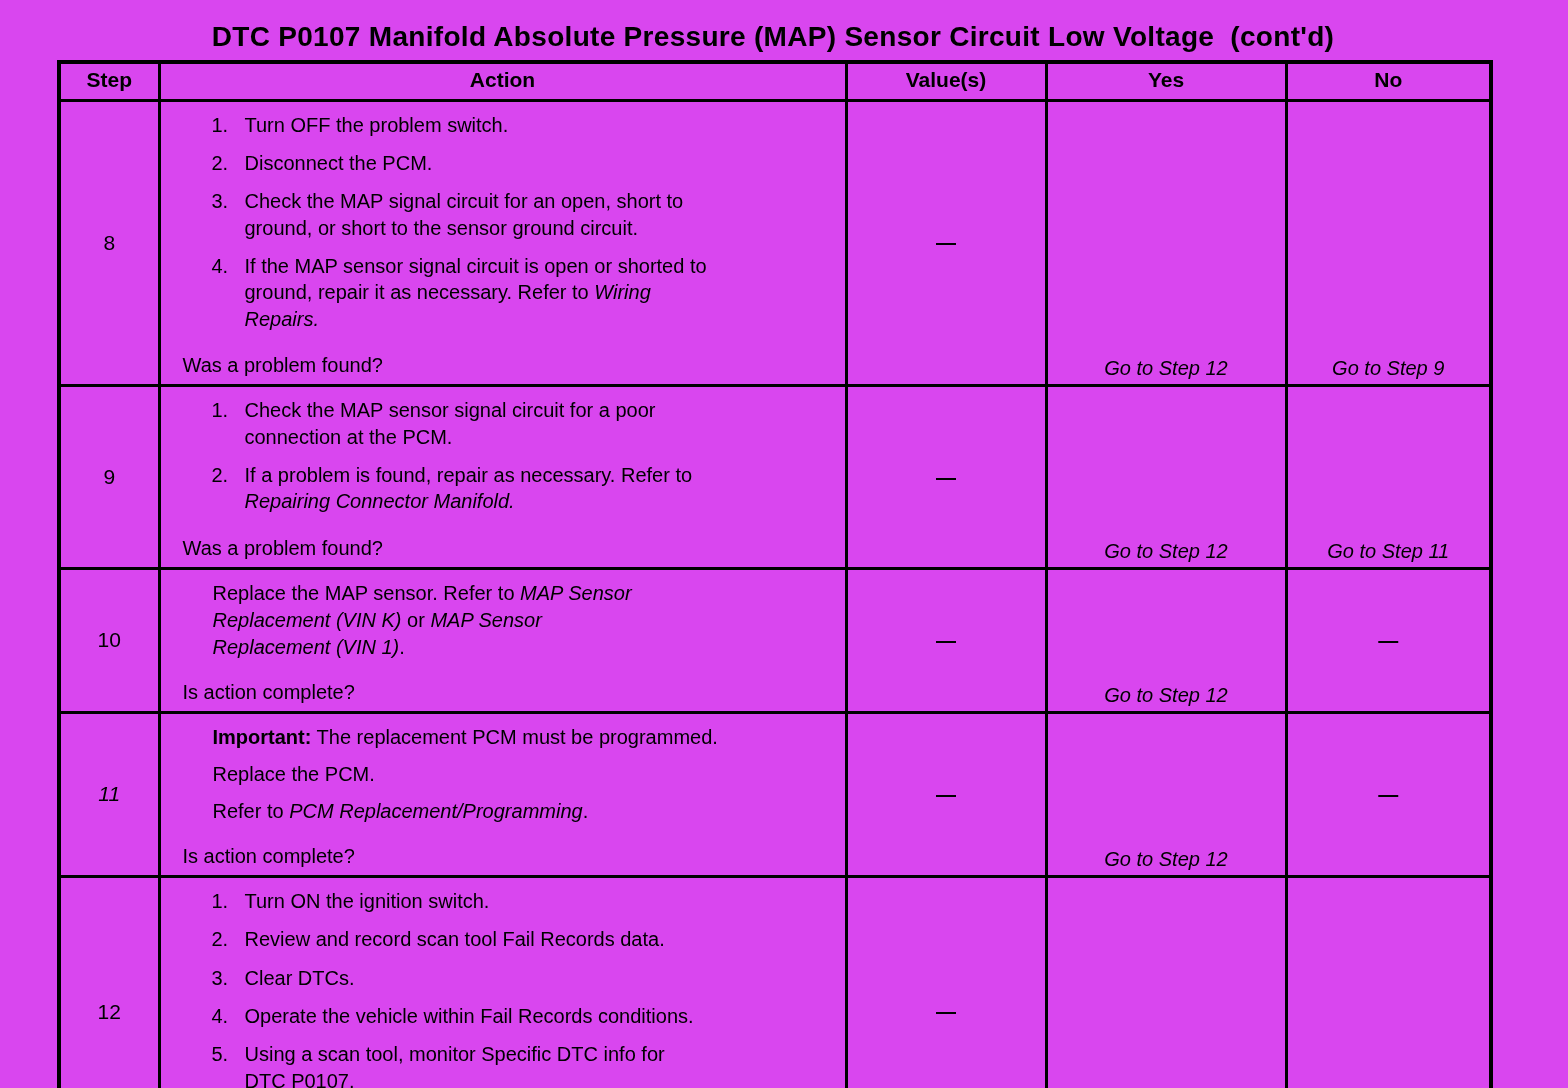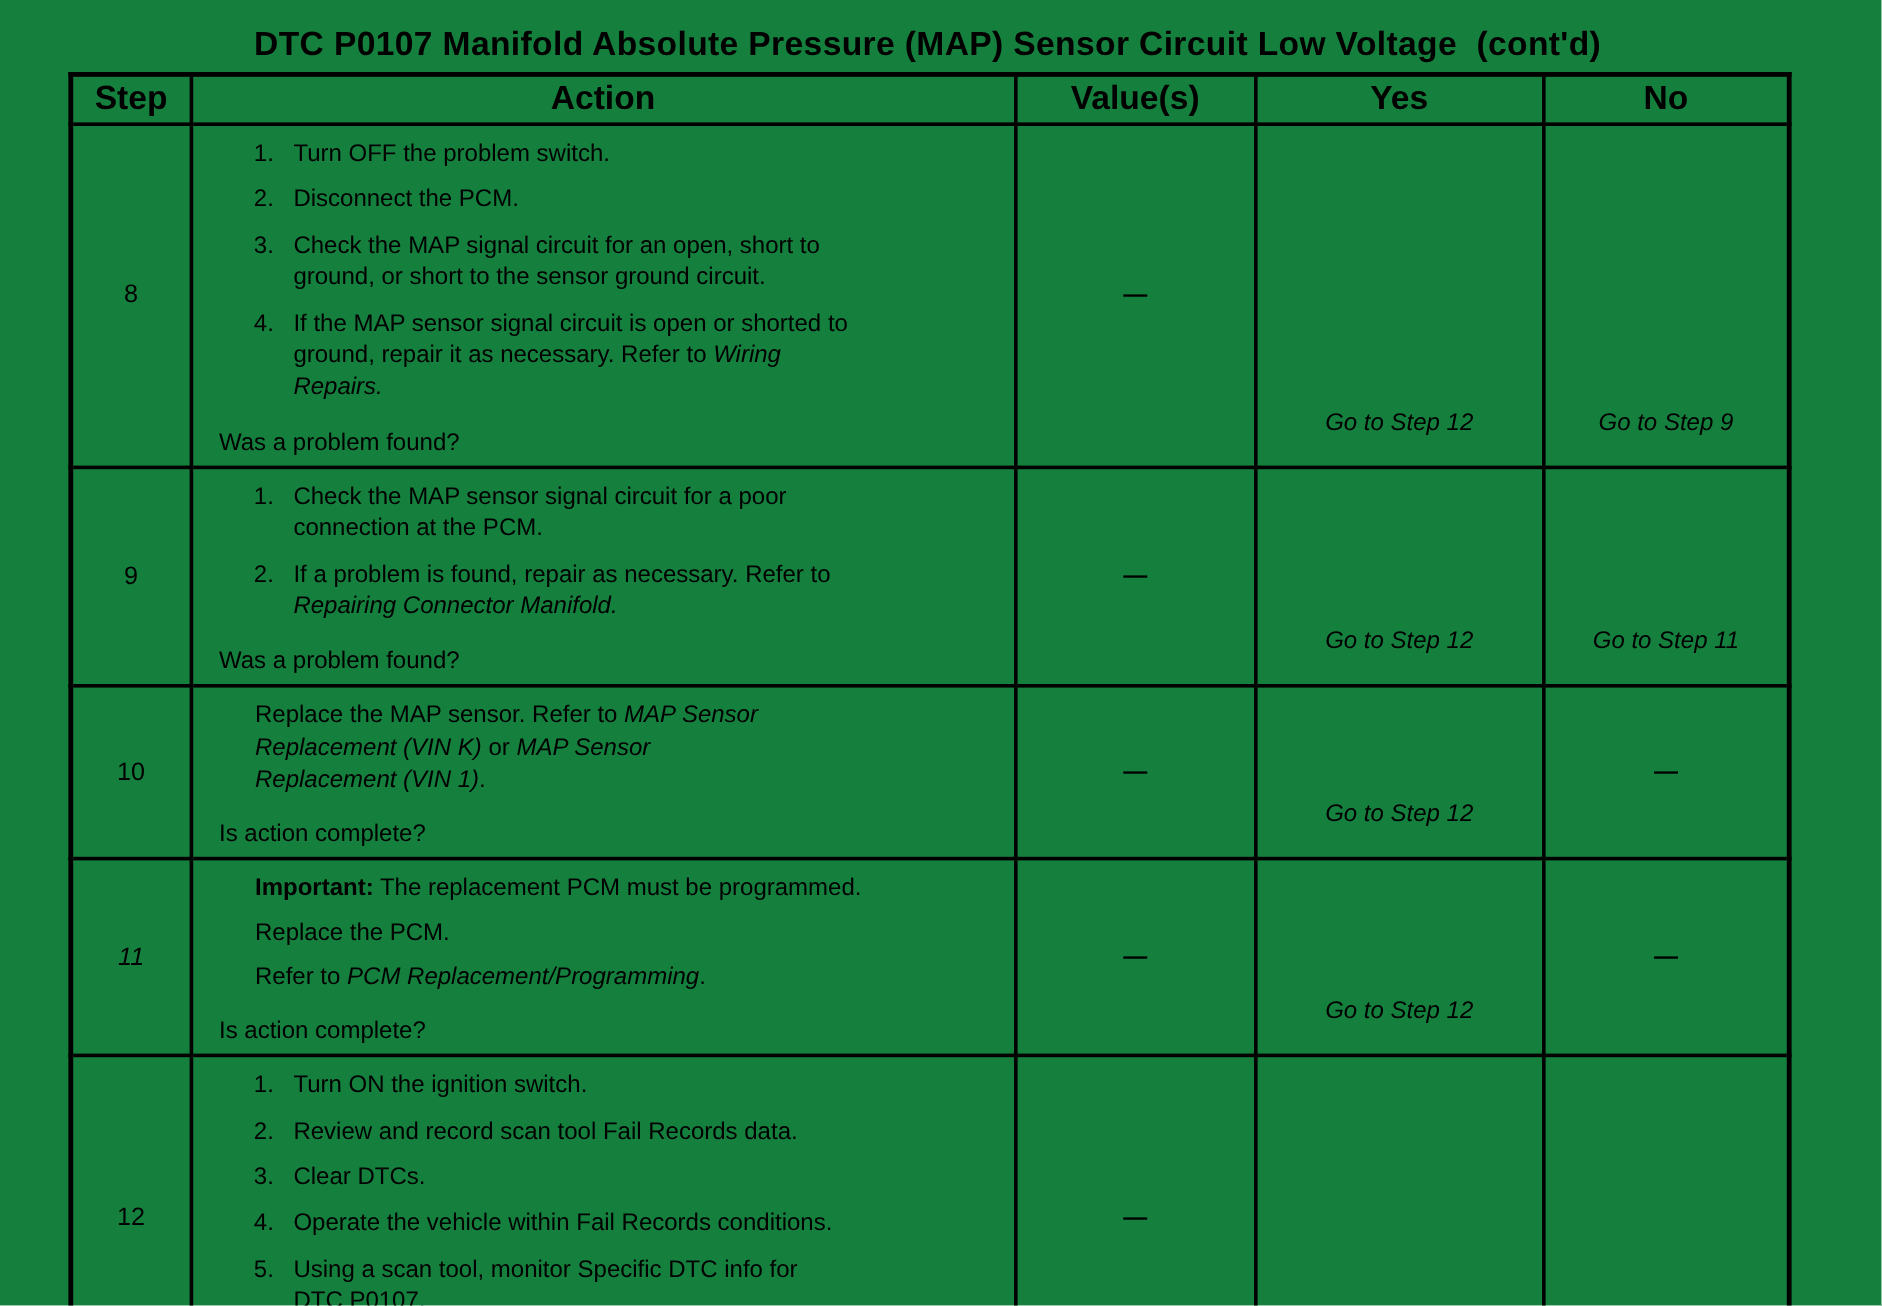--- a/index.html
+++ b/index.html
@@ -1,48 +1,48 @@
 <!DOCTYPE html>
 <html><head>
 <meta charset="utf-8">
 <style>
   * { margin:0; padding:0; box-sizing:border-box; }
   html,body { width:1568px; height:1088px; background:#ffffff; color:#000;
               font-family:"Liberation Sans", sans-serif; overflow:hidden; }
-  .page { position:relative; width:1568px; height:1088px; background:#15803d; }
+  .page { position:relative; width:1568px; height:1088px; background:#d946ef; }
 
   .title { position:absolute; top:21px; left:57px; width:1432px;
            text-align:center; font-size:28px; font-weight:bold;
            letter-spacing:0.3px; white-space:pre; }
 
   table.dtc { position:absolute; top:60px; left:57px; width:1432px;
               border-collapse:collapse; table-layout:fixed;
               border:4px solid #000; }
   th, td { border:3px solid #000; }
 
-  th { font-size:28px; font-weight:bold; text-align:center;
+  th { font-size:21px; font-weight:bold; text-align:center;
        vertical-align:middle; height:38px; padding:2px 2px 4px 2px; }
 
   td.step-cell { text-align:center; vertical-align:middle; font-size:21px; }
   td.step-cell.it { font-style:italic; }
 
   td.action-cell { position:relative; vertical-align:top;
                    padding:10px 10px 40px 14px; font-size:20px; }
   .list-item { display:flex; margin-bottom:12px; }
   .li-num { flex:0 0 33px; margin-left:37px; line-height:1.32; }
   .li-text { line-height:1.32; }
   .para { line-height:1.35; margin-bottom:10px;margin-left:38px; }
   .question { position:absolute; left:22px; bottom:7px; font-size:20px; }
   .it { font-style:italic; }
   .bd { font-weight:bold; }
 
   td.value-cell { text-align:center; vertical-align:middle;
                   font-size:20px; font-weight:bold; }
   td.goto-cell { text-align:center; vertical-align:bottom;
-                 font-size:20px; padding-bottom:24px; }
+                 font-size:20px; padding-bottom:4px; }
   td.goto-cell.dash { vertical-align:middle; padding-bottom:0;
                       font-weight:bold; }
 </style>
 </head>
 <body>
 
 <div class="page">
   <div class="title">DTC P0107 Manifold Absolute Pressure (MAP) Sensor Circuit Low Voltage  (cont'd)</div>
 
   <table class="dtc">

